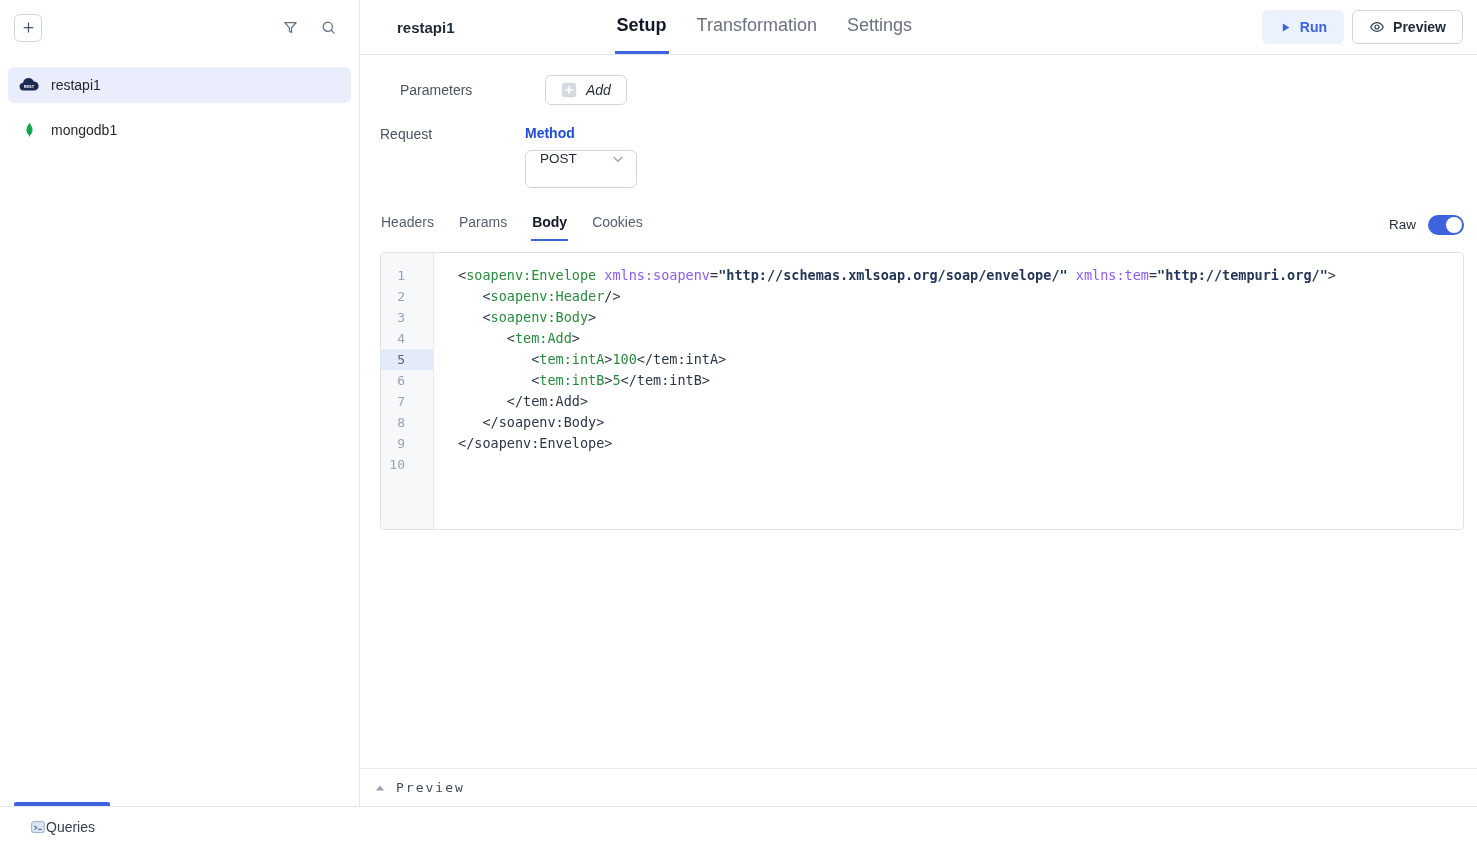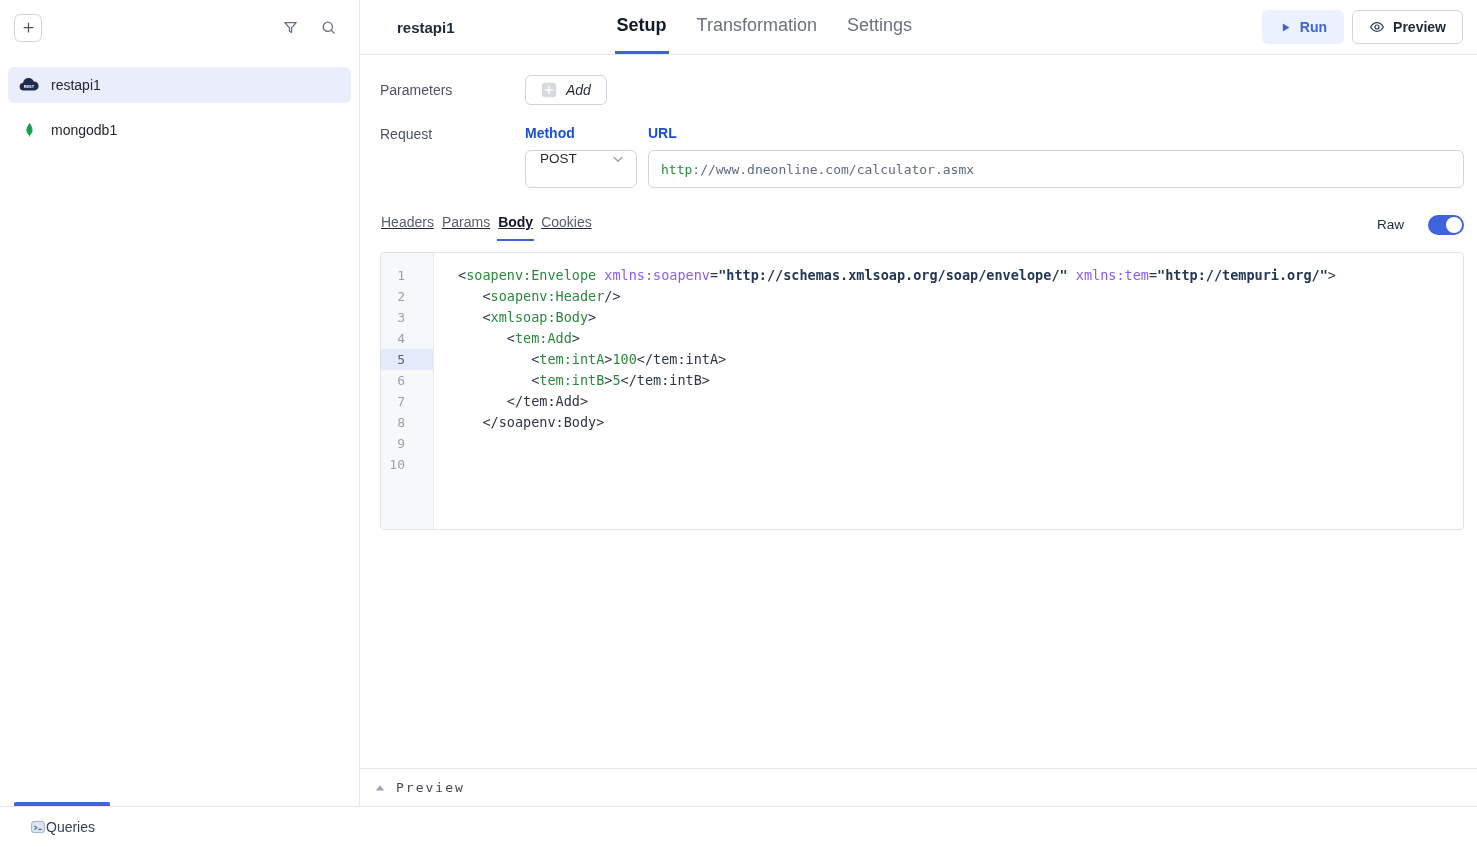--- a/index.html
+++ b/index.html
@@ -26,39 +26,39 @@
   .htab { display:flex; align-items:center; font-size:18px; color:#6b7280; cursor:pointer; border-bottom:3px solid transparent; padding:0 2px; }
   .htab.active { color:#111827; font-weight:700; border-bottom-color:#3e63dd; }
   .header-actions { margin-left:auto; align-self:center; display:flex; gap:8px; }
   .btn { display:inline-flex; align-items:center; gap:8px; border-radius:6px; font-size:14px; font-weight:700; cursor:pointer; padding:8px 16px; border:1px solid transparent; }
   .btn-run { background:#ecf1fe; color:#3e63dd; }
   .btn-preview { background:#fff; border-color:#d0d5dd; color:#1f2937; }
 
   .main-body { flex:1; padding:20px 13px 0 20px; }
 
   .row-params { display:flex; align-items:center; }
-  .section-label { width:145px; font-size:14px; color:#4b5563; }
+  .section-label { width:145px; font-size:14px; color:#4b5563;margin-left:20px; }
   .btn-add { display:inline-flex; align-items:center; gap:9px; background:#fff; border:1px solid #d0d5dd; border-radius:6px; padding:6px 15px; font-size:14px; color:#1f2937; font-weight:500; cursor:pointer;font-style:italic; }
 
   .row-request { display:flex; margin-top:20px; }
   .req-label { width:145px; font-size:14px; color:#4b5563; padding-top:1px; }
   .field-col { display:flex; flex-direction:column; gap:9px; }
   .field-label { font-size:14px; font-weight:700; color:#1d4ed8; }
   .method-col { width:112px; margin-right:11px; }
   .url-col { flex:1; }
   .select-box { height:38px; border:1px solid #d0d5dd; border-radius:6px; display:flex; align-items:flex-start; justify-content:space-between; padding:0 10px 0 14px; font-size:13.5px; color:#1f2937; cursor:pointer; background:#fff; }
   .url-box { height:38px; border:1px solid #d0d5dd; border-radius:6px; display:flex; align-items:center; padding:0 12px; font-family:"DejaVu Sans Mono", monospace; font-size:13px; background:#fff; cursor:text; }
   .u-scheme { color:#2b8a3e; }
   .u-rest { color:#5d6b83; }
 
   .tabs-row { margin-top:26px; display:flex; align-items:center; }
-  .body-tabs { display:flex; gap:6px;text-decoration:underline; }
+  .body-tabs { display:flex; gap:23px; }
   .btab { font-size:14px; color:#56606e; cursor:pointer; padding:0 1px 9px 1px; border-bottom:2px solid transparent; }
   .btab.active { color:#111827; font-weight:600; border-bottom-color:#3e63dd; }
-  .raw-wrap { margin-left:auto; display:flex; align-items:center; gap:24px; padding-bottom:6px; }
+  .raw-wrap { margin-left:auto; display:flex; align-items:center; gap:12px; padding-bottom:6px; }
   .raw-label { font-size:13.5px; color:#1f2937; font-weight:500; }
   .toggle { width:36px; height:20px; border-radius:10px; background:#cbd2dc; position:relative; cursor:pointer; }
   .toggle.on { background:#3e63dd; }
   .toggle .knob { width:16px; height:16px; border-radius:50%; background:#fff; position:absolute; top:2px; left:2px; transition:left .1s; }
   .toggle.on .knob { left:18px; }
 
   
   .editor { margin-top:11px; height:278px; border:1px solid #dfe3e8; border-radius:4px; display:flex; overflow:hidden; background:#fff; }
   .gutter { width:53px; background:#f7f8f9; border-right:1px solid #e8eaed; padding-top:12px; }
   .gut-line { height:21px; line-height:21px; font-family:"DejaVu Sans Mono", monospace; font-size:13px; color:#98a2b3; text-align:right; padding-right:28px; }
@@ -168,26 +168,20 @@
 
       <div class="row-request">
         <div class="req-label">Request</div>
         <div class="field-col method-col">
           <div class="field-label">Method</div>
           <div class="select-box">
             <span>POST</span>
             <svg width="16" height="16" viewBox="0 0 24 24" fill="none" stroke="#98a2b3" stroke-width="2" stroke-linecap="round">
                 <path d="M6 9.5l6 6 6-6"></path>
               </svg>
-          </div>
-        </div>
-        <div class="field-col url-col">
-          <div class="field-label">URL</div>
-          <div class="url-box">
-            <span class="url-text"><span class="u-scheme">http</span><span class="u-rest">://www.dneonline.com/calculator.asmx</span></span>
           </div>
         </div>
       </div>
 
       <div class="tabs-row">
         <div class="body-tabs">
           <div class="btab">Headers</div>
           <div class="btab">Params</div>
           <div class="btab active">Body</div>
           <div class="btab">Cookies</div>
@@ -209,26 +203,27 @@
             <div class="gut-line active">5</div>
             <div class="gut-line">6</div>
             <div class="gut-line">7</div>
             <div class="gut-line">8</div>
             <div class="gut-line">9</div>
             <div class="gut-line">10</div>
           </div>
         <div class="code-area" id="code-area">
             <div class="code-line"><span class="tk-pun">&lt;</span><span class="tk-tag">soapenv:Envelope</span><span class="tk-pln"> </span><span class="tk-attr">xmlns:soapenv</span><span class="tk-pun">=</span><span class="tk-str">"http://schemas.xmlsoap.org/soap/envelope/"</span><span class="tk-pln"> </span><span class="tk-attr">xmlns:tem</span><span class="tk-pun">=</span><span class="tk-str">"http://tempuri.org/"</span><span class="tk-pun">&gt;</span></div>
             <div class="code-line"><span class="tk-pun">   &lt;</span><span class="tk-tag">soapenv:Header</span><span class="tk-pun">/&gt;</span></div>
-            <div class="code-line"><span class="tk-pun">   &lt;</span><span class="tk-tag">xmlsoap:Body</span><span class="tk-pun">&gt;</span></div>
+            <div class="code-line"><span class="tk-pun">   &lt;</span><span class="tk-tag">soapenv:Body</span><span class="tk-pun">&gt;</span></div>
             <div class="code-line"><span class="tk-pun">      &lt;</span><span class="tk-tag">tem:Add</span><span class="tk-pun">&gt;</span></div>
             <div class="code-line"><span class="tk-pun">         &lt;</span><span class="tk-tag">tem:intA</span><span class="tk-pun">&gt;</span><span class="tk-num">100</span><span class="tk-ctag">&lt;/tem:intA&gt;</span></div>
             <div class="code-line"><span class="tk-pun">         &lt;</span><span class="tk-tag">tem:intB</span><span class="tk-pun">&gt;</span><span class="tk-num">5</span><span class="tk-ctag">&lt;/tem:intB&gt;</span></div>
             <div class="code-line"><span class="tk-ctag">      &lt;/tem:Add&gt;</span></div>
             <div class="code-line"><span class="tk-ctag">   &lt;/soapenv:Body&gt;</span></div>
+            <div class="code-line"><span class="tk-ctag">&lt;/soapenv:Envelope&gt;</span></div>
             <div class="code-line">&nbsp;</div>
           </div>
       </div>
 
     </div>
 
     <div class="preview-bar">
       <svg width="10" height="8" viewBox="0 0 12 8">
           <path d="M6 1L11 7H1z" fill="#98a2b3"></path>
         </svg>

